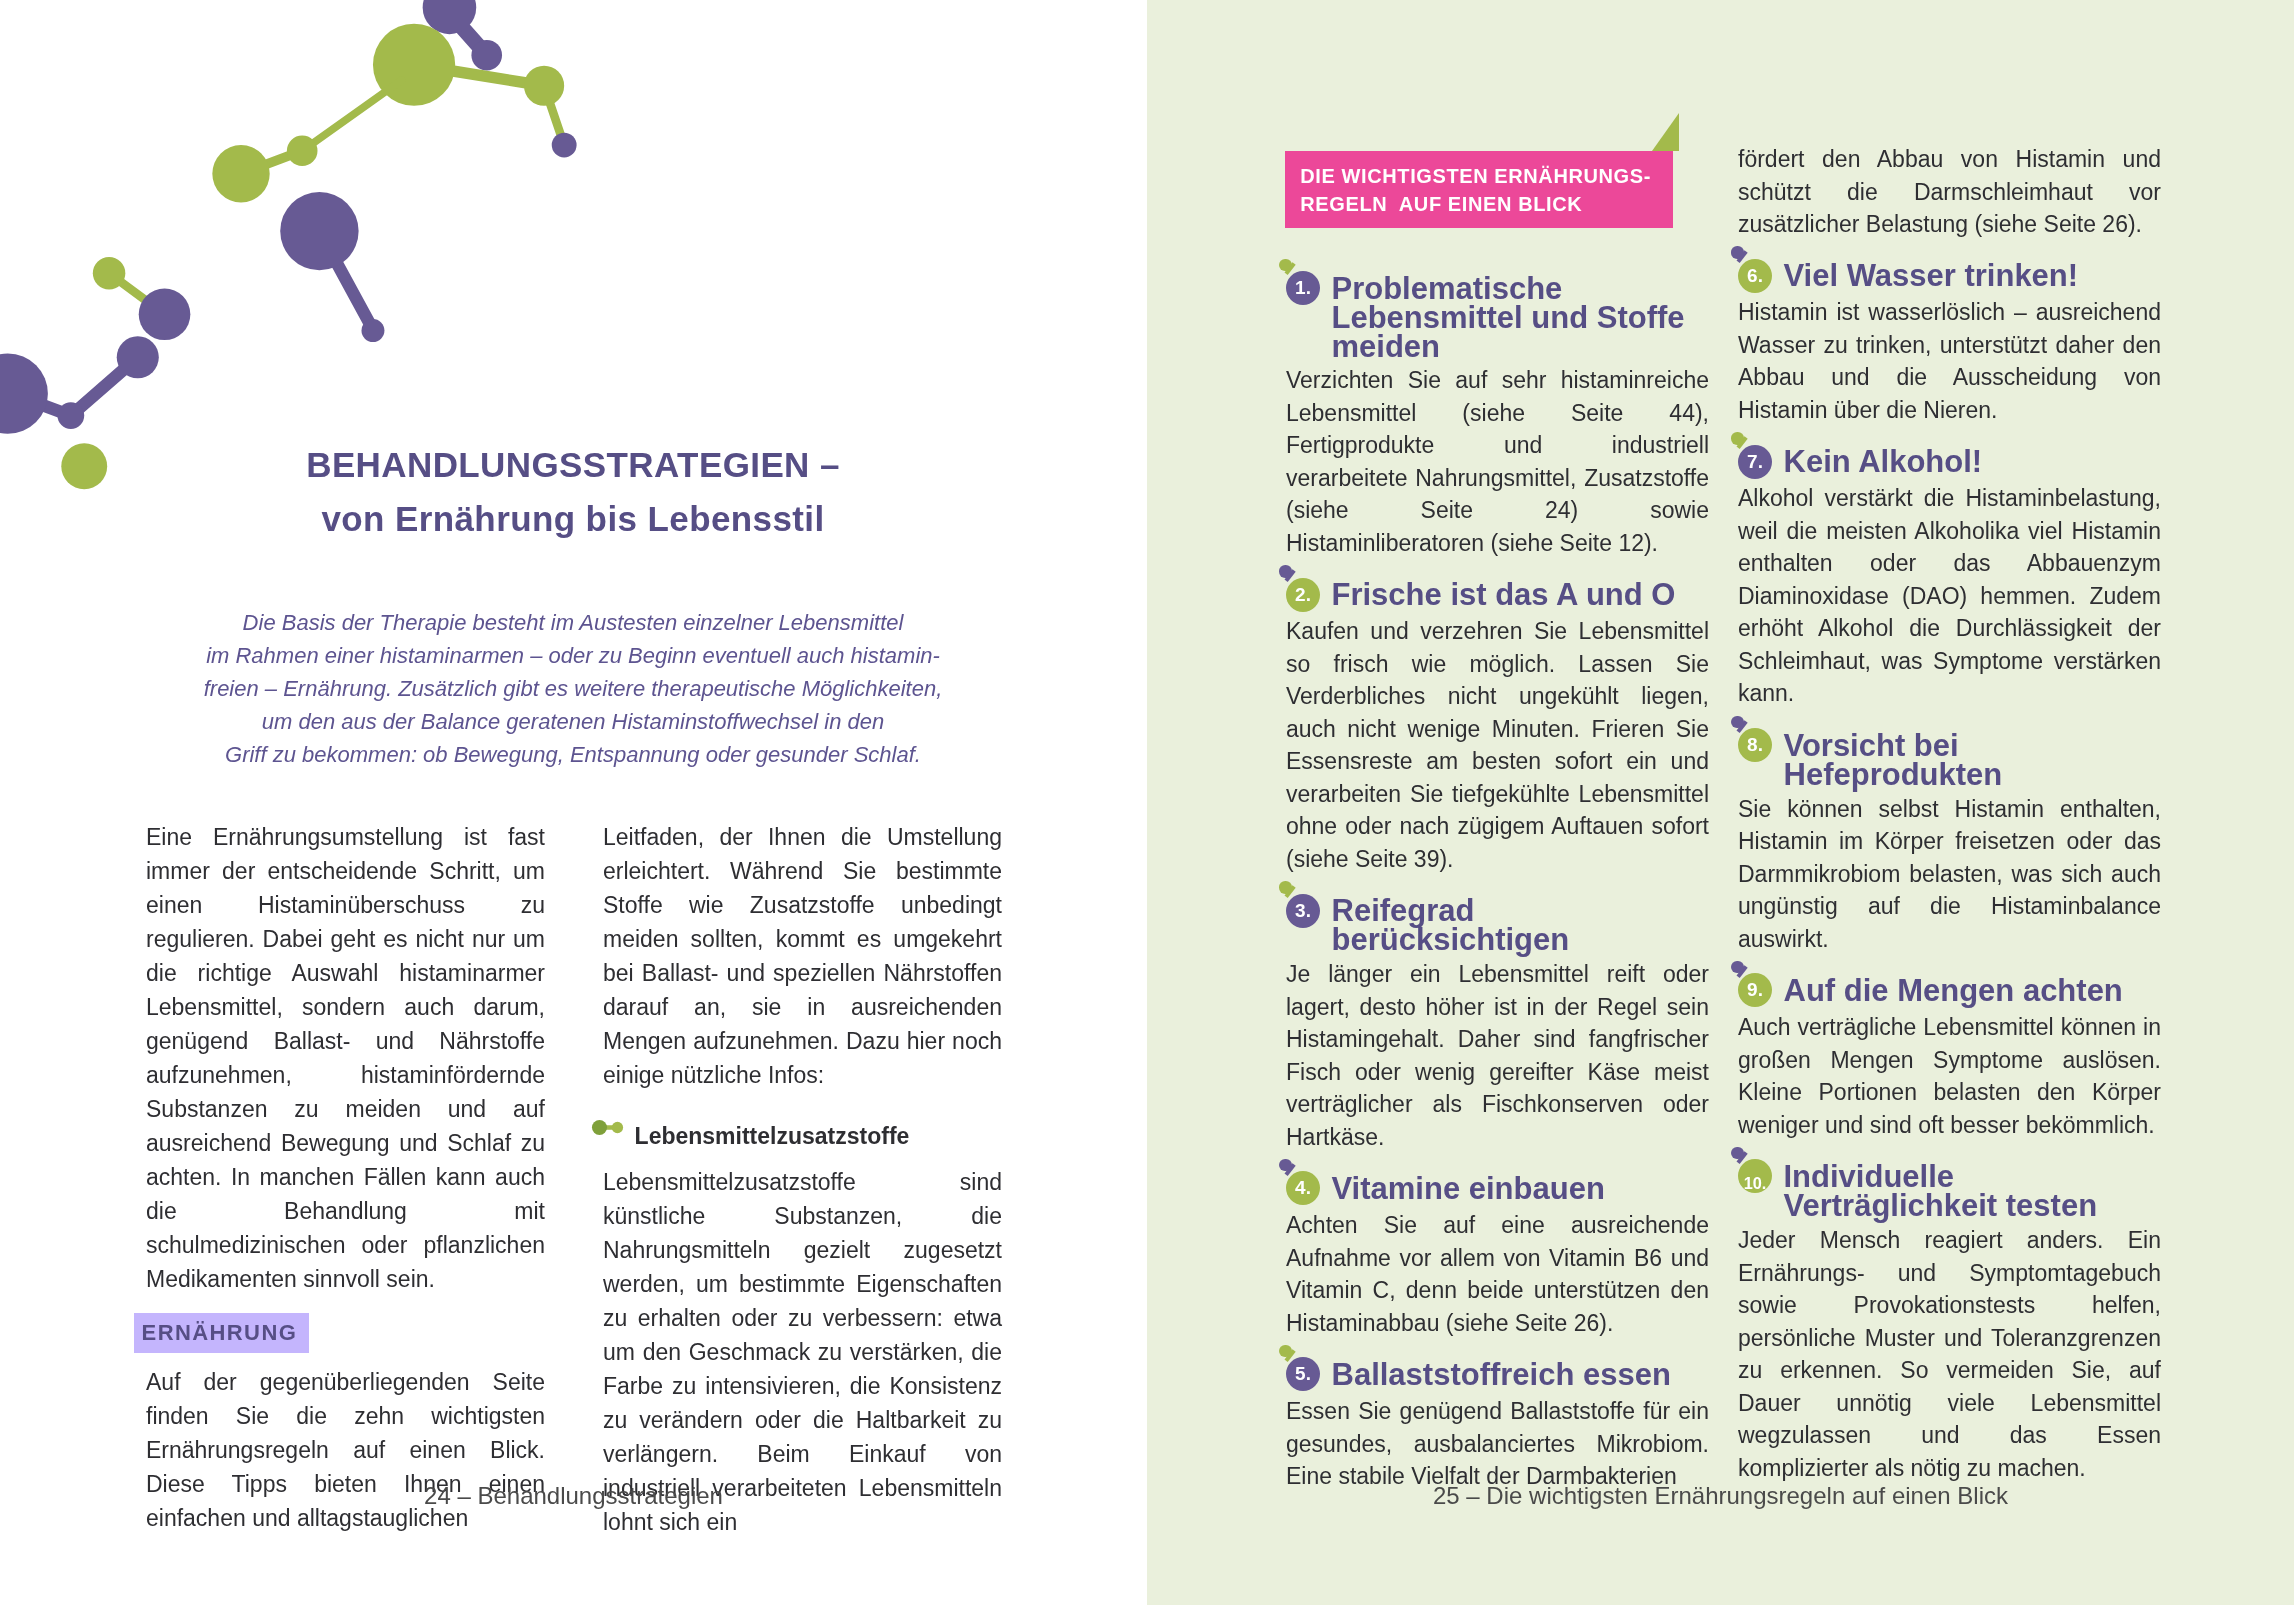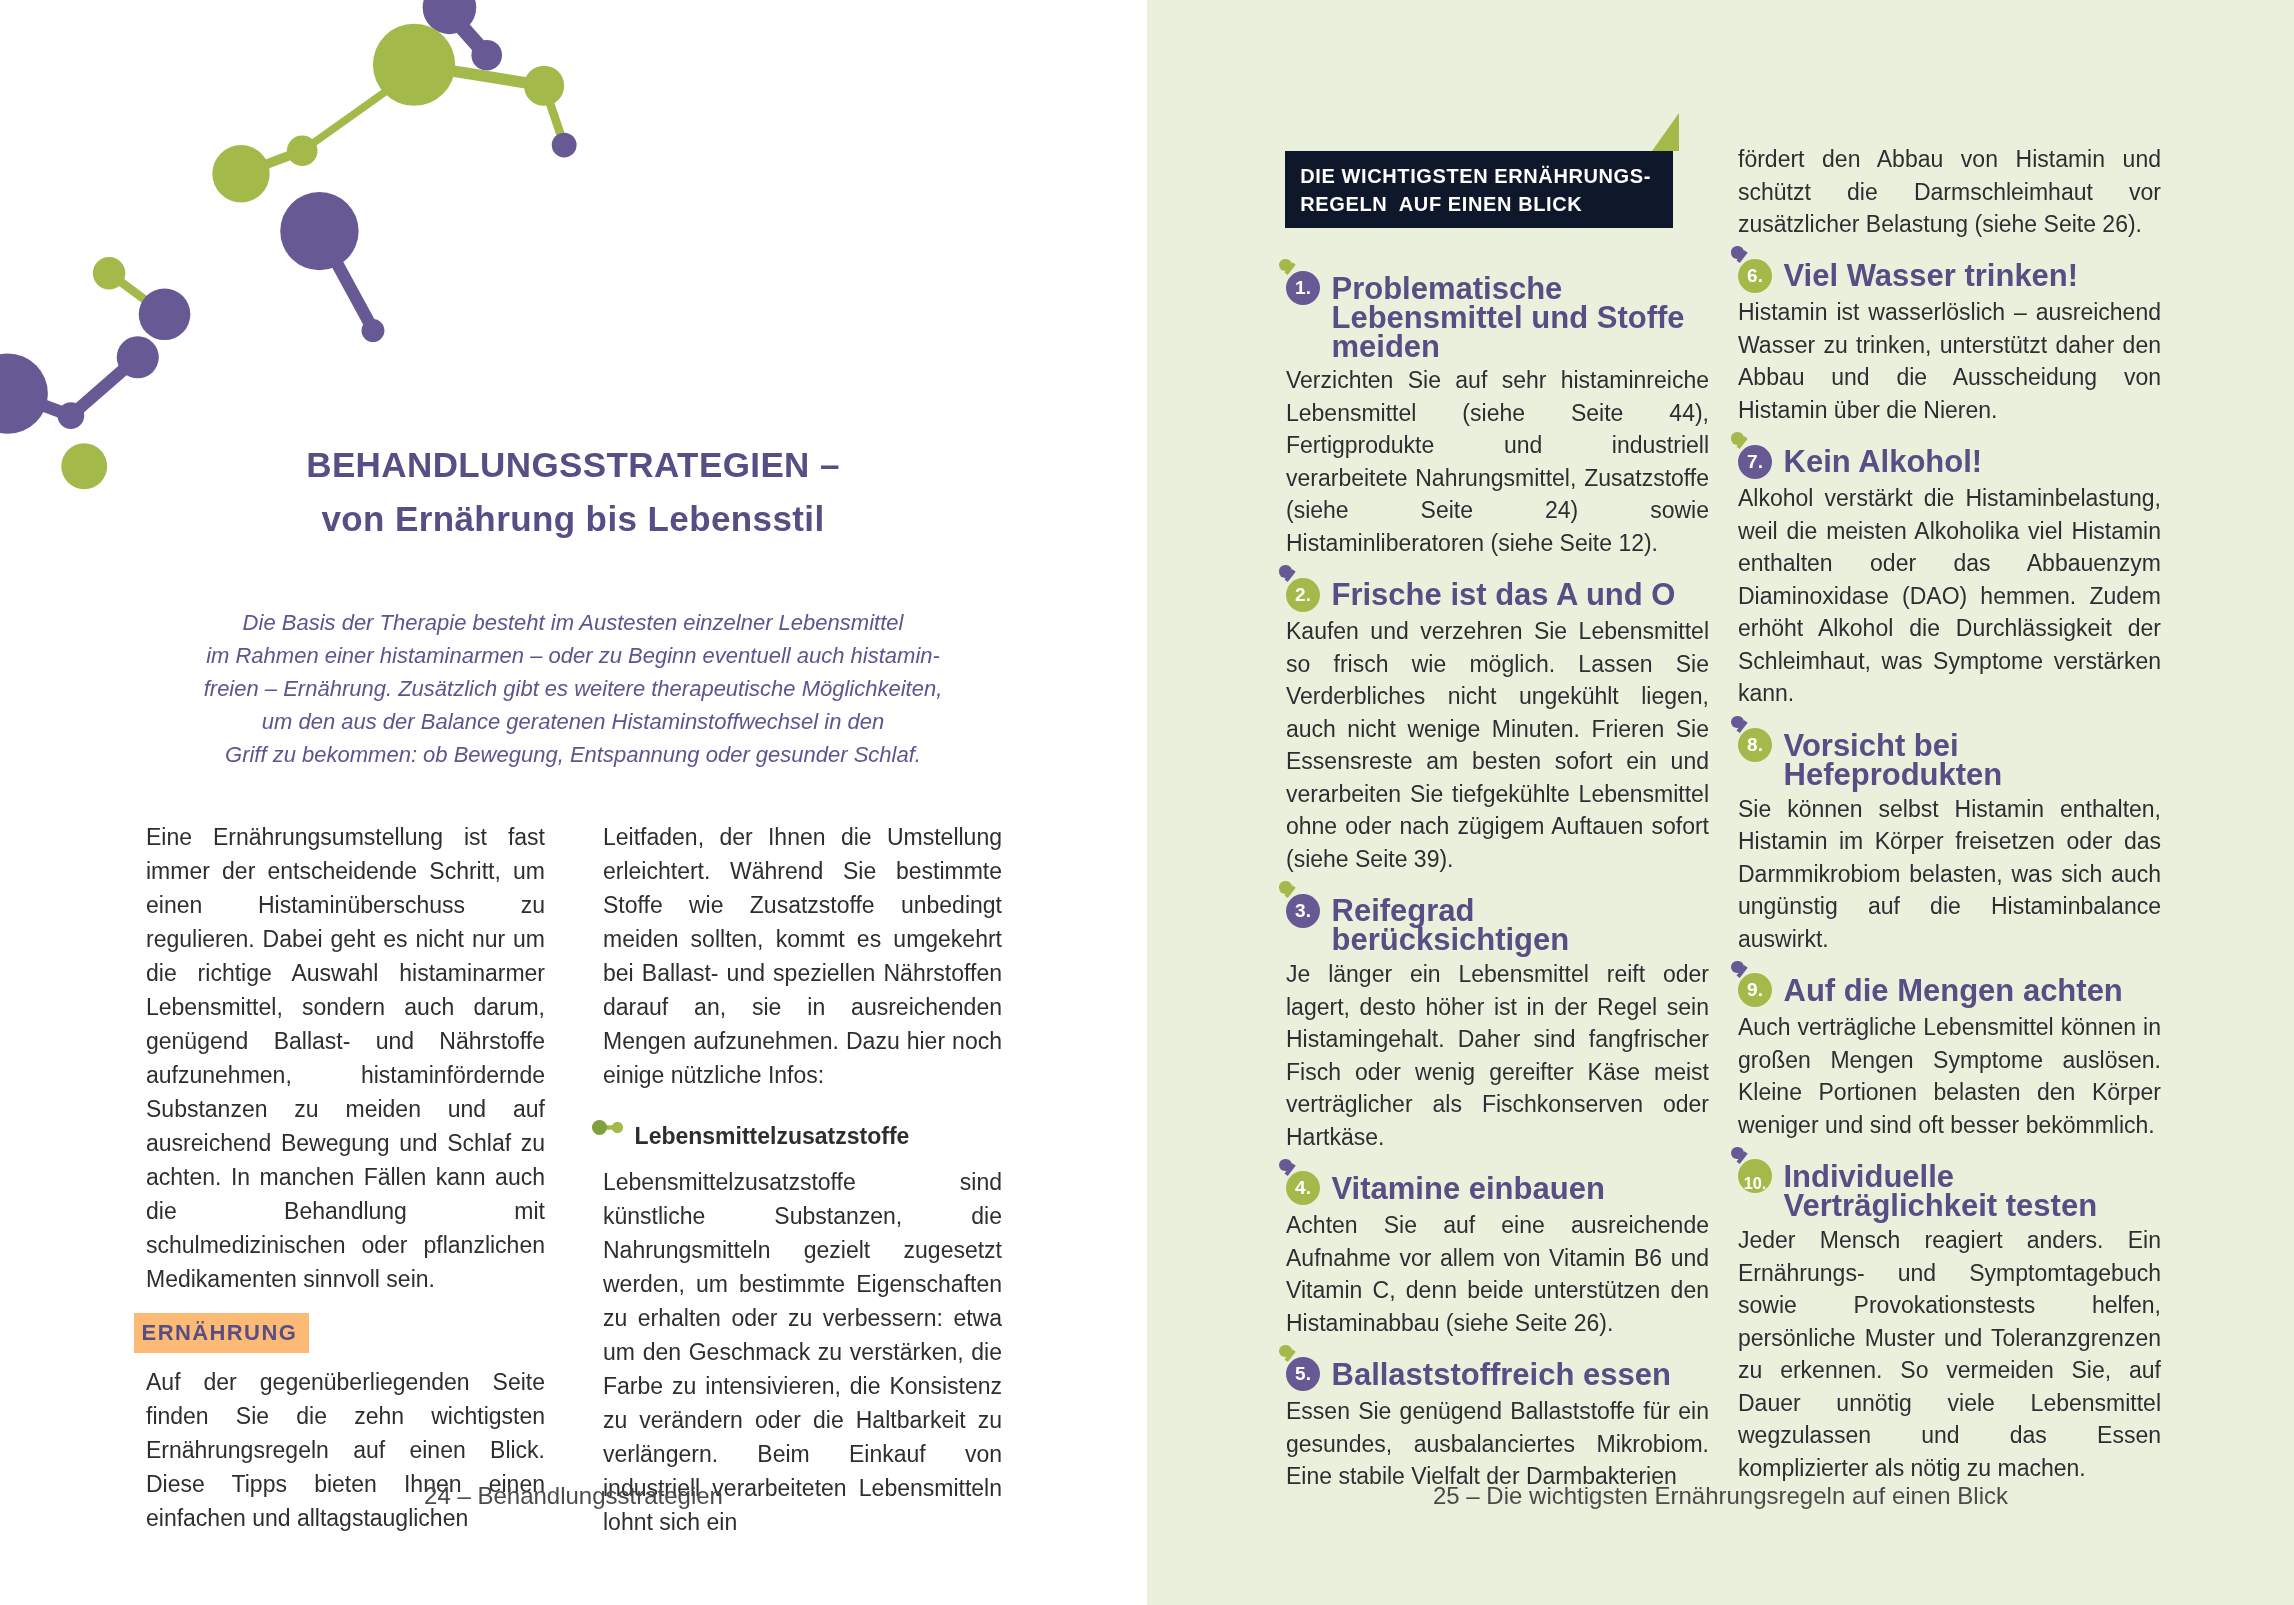--- a/index.html
+++ b/index.html
@@ -40,39 +40,39 @@
     position: absolute; top: 808px; width: 423px;
     font-size: 23px; line-height: 34px; color: #2e2e32;
     text-align: justify; hyphens: auto; -webkit-hyphens: auto;
   }
   .col-1 { left: 134px; }
   .col-2 { left: 591px; }
   .col p { margin: 12px; }
 
   .section-label { margin: 17px 0 11.5px; }
   .section-label span {
-    display: inline-block; background: #fdba74; color: #564e85;
+    display: inline-block; background: #c4b5fd; color: #564e85;
     font-weight: bold; font-size: 22px; letter-spacing: 1.4px;
     padding: 2.9px 11.5px 2.9px 7.6px;
   }
 
   .mini-heading {
     display: flex; align-items: flex-start; gap: 9.6px;
     margin: 27px 0 7.6px; font-weight: bold; font-size: 23px; color: #2e2e32;
   }
 
   .footer {
     position: absolute; top: 1482px; left: 0; width: 1147px;
     text-align: center; font-size: 24px; color: #4a4a4a;
   }
 
   
   .header-box {
     position: absolute; left: 138px; top: 151px; width: 388px;
-    background: #0f172a; color: #ffffff;
+    background: #ec4899; color: #ffffff;
     font-weight: bold; font-size: 20px; line-height: 28px;
     letter-spacing: 0.6px; padding: 10.5px 9.6px 10.5px 15.3px;
   }
   .header-box div { white-space: pre-wrap; }
   .tri {
     position: absolute; right: -5.7px; top: -38px;
     width: 0; height: 0;
     border-left: 27px solid transparent;
     border-bottom: 38px solid #a3ba4b;
   }

